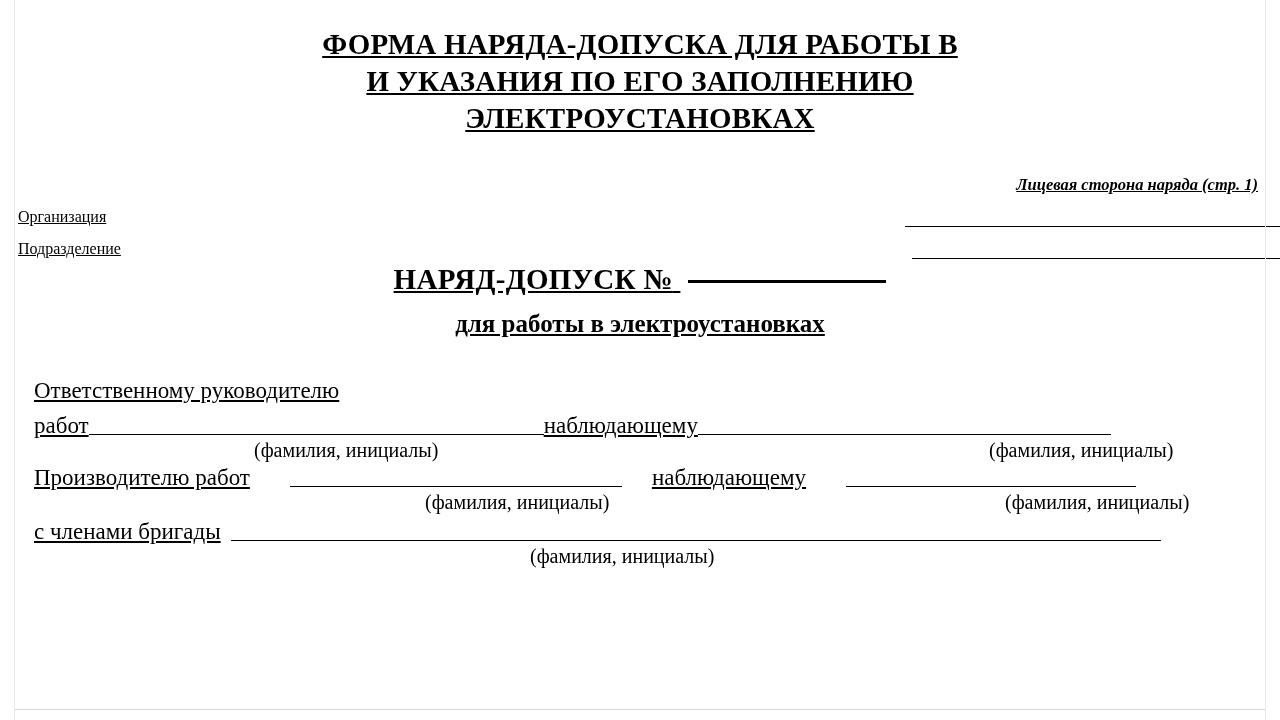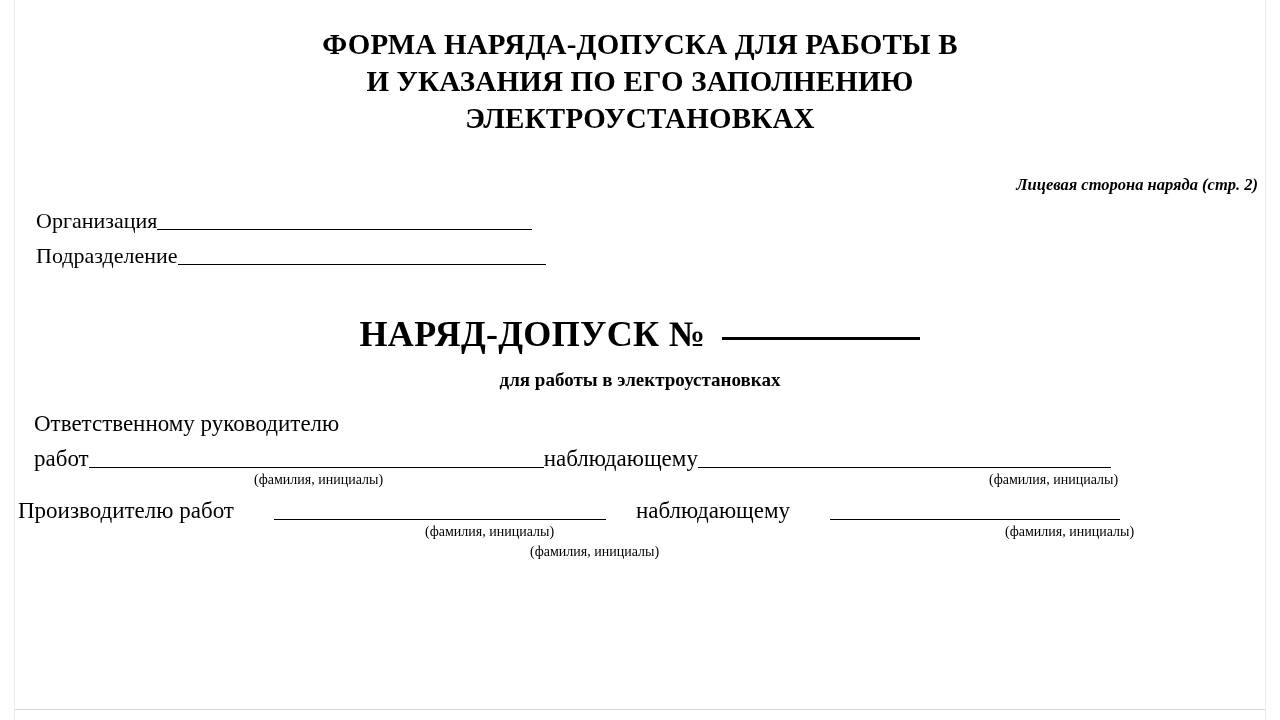--- a/index.html
+++ b/index.html
@@ -14,20 +14,21 @@
     font-family: "Liberation Serif", serif;
     color: #000000;
     overflow: hidden;
     position: relative;
   }
   .page {
     width: 1280px;
     height: 720px;
     position: relative;
     padding: 0;
+    text-decoration: underline;
   }
   
   .page::before,
   .page::after {
     content: "";
     position: absolute;
     top: 0;
     bottom: 0;
     width: 1px;
     background: #e9e9e9;
@@ -49,87 +50,87 @@
     text-align: right;
     font-style: italic;
     font-weight: bold;
     font-size: 16.5px;
     padding: 38px 22px 0 0;
   }
 
   .field-row {
     display: flex;
     align-items: baseline;
-    font-size: 22px;
-    padding-left: 36px;
+    font-size: 16px;
+    padding-left: 18px;
     margin-top: 13px;
+    flex-direction: column;
   }
   .field-row.tight { margin-top: 9px; text-align: center; }
   .field-label { white-space: pre; }
   .rule {
     border-bottom: 1.6px solid #000;
     height: 1px;
     align-self: flex-end;
     margin-bottom: 4px;
   }
   .rule-org { width: 375px; }
   .rule-sub { width: 368px; }
 
   .order-title {
     text-align: center;
     font-weight: bold;
-    font-size: 36px;
-    margin-top: 44px;
+    font-size: 29px;
     letter-spacing: 0.3px;
   }
   .order-title .num-rule {
     display: inline-block;
     width: 198px;
     border-bottom: 3px solid #000;
     height: 1px;
     vertical-align: 6px;
     margin-left: 8px;
   }
   .order-sub {
     text-align: center;
     font-weight: bold;
-    font-size: 19px;
+    font-size: 25px;
     margin-top: 14px;
   }
 
   .block-resp {
-    margin-top: 20px;
+    margin-top: 40px;
     padding-left: 34px;
     font-size: 23px;
   }
   .resp-line1 { }
   .resp-line2 {
     display: flex;
     align-items: center;
     margin-top: 9px;
   }
   .rule-works { width: 455px; }
   .rule-dop   { width: 413px; }
 
   .caption-row {
     position: relative;
     height: 20px;
-    font-size: 14px;
+    font-size: 20px;
   }
   .caption {
     position: absolute;
     top: 0;
     white-space: nowrap;
   }
 
   .row-prod {
     display: flex;
     align-items: baseline;
     font-size: 23px;
-    padding-left: 18px;
+    padding-left: 34px;
     margin-top: 6px;
     gap: 30px;
   }
   .rule-prod { width: 332px; margin-left: 10px; }
   .rule-nabl { width: 290px; margin-left: 10px; }
 
   .row-brig {
     display: flex;
     align-items: baseline;
     font-size: 23px;
@@ -150,21 +151,21 @@
 <body>
 
 <div class="page">
 
   <div class="doc-title">
     <span class="ln">ФОРМА НАРЯДА-ДОПУСКА ДЛЯ РАБОТЫ В</span>
     <span class="ln">И УКАЗАНИЯ ПО ЕГО ЗАПОЛНЕНИЮ</span>
     <span class="ln">ЭЛЕКТРОУСТАНОВКАХ</span>
   </div>
 
-  <div class="side-note">Лицевая сторона наряда (стр. 2)</div>
+  <div class="side-note">Лицевая сторона наряда (стр. 1)</div>
 
   <div class="field-row">
     <span class="field-label">Организация</span>
     <span class="rule rule-org"></span>
   </div>
 
   <div class="field-row tight">
     <span class="field-label">Подразделение</span>
     <span class="rule rule-sub"></span>
   </div>
@@ -196,19 +197,23 @@
     <span class="rule rule-prod"></span>
     <span class="field-label" style="">наблюдающему</span>
     <span class="rule rule-nabl"></span>
   </div>
 
   <div class="caption-row">
     <span class="caption" style="left:425px;">(фамилия, инициалы)</span>
     <span class="caption" style="left:1005px;">(фамилия, инициалы)</span>
   </div>
 
+  <div class="row-brig">
+    <span class="field-label">с членами бригады</span>
+    <span class="rule rule-brig"></span>
+  </div>
 
   <div class="caption-row">
     <span class="caption" style="left:530px;">(фамилия, инициалы)</span>
   </div>
 
   <div class="bottom-line"></div>
 </div>
 
 </body></html>

